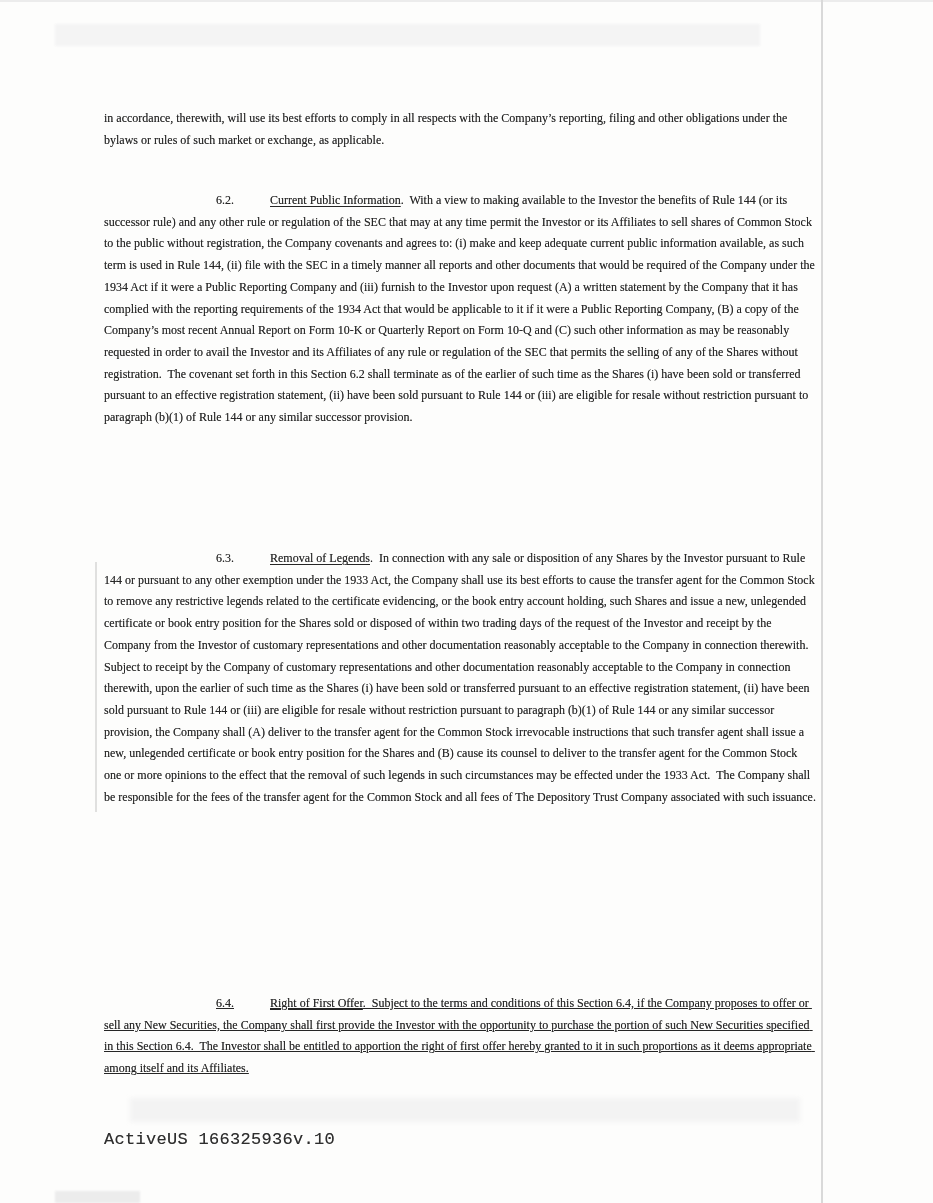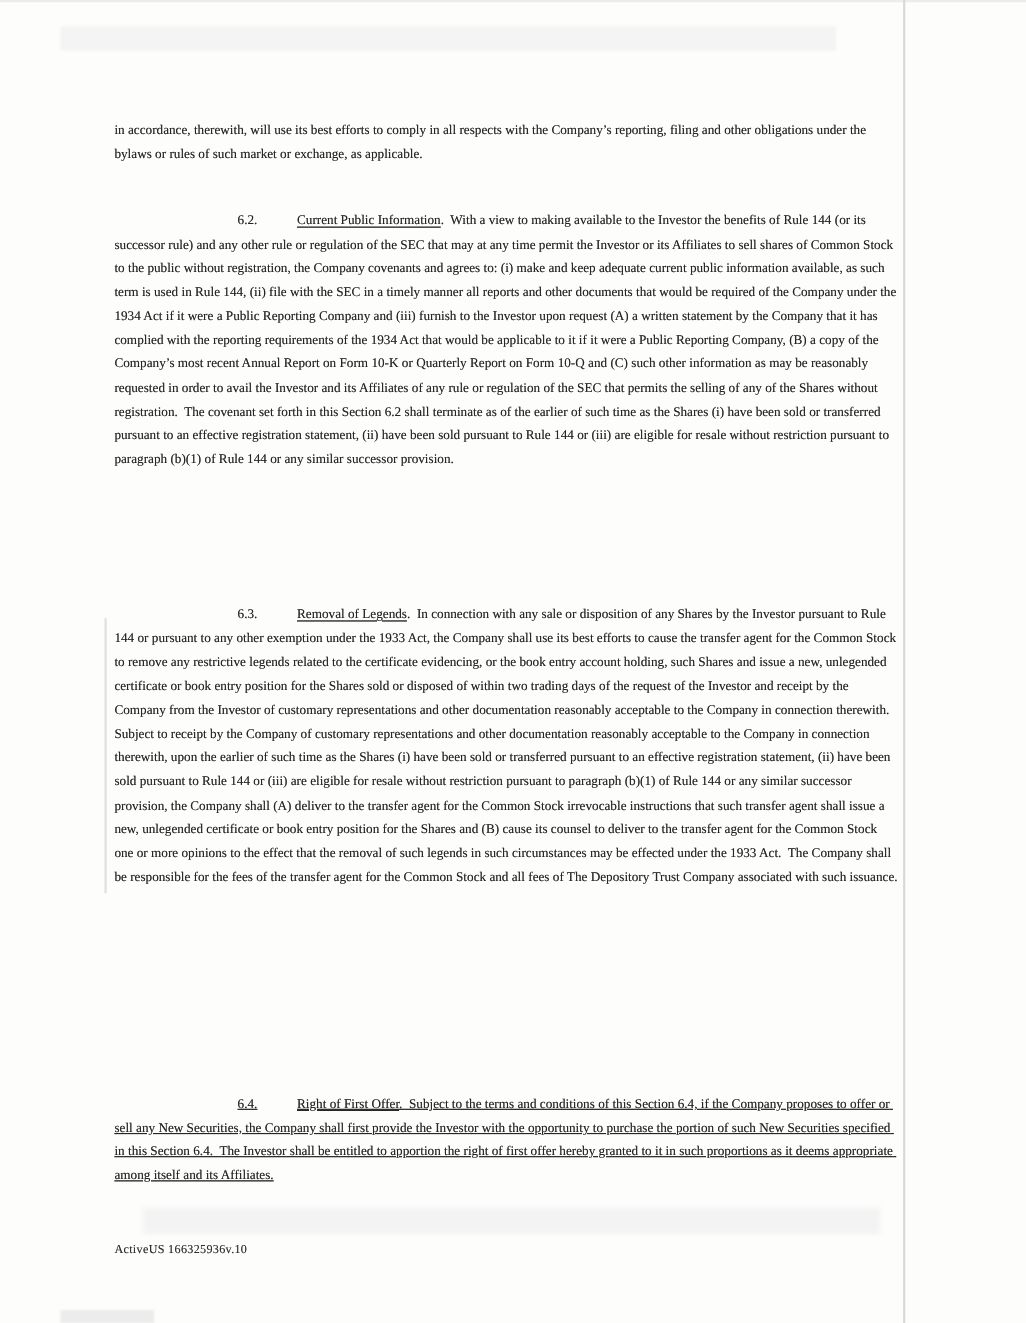--- a/index.html
+++ b/index.html
@@ -34,22 +34,23 @@
   }
   .p-intro{top:108px;}
   .p-s62{top:190px;}
   .p-s63{top:548px;}
   .p-s64{top:993px;text-decoration:underline;}
   .sect{text-indent:112px;}
   .secnum{margin-right:36px;}
   .secheading{text-decoration:underline;text-underline-offset:2px;}
   .footer-id{
     position:absolute;left:104px;top:1130px;
-    font-size:11px;letter-spacing:.3px;color:#2e2e2e;
+    font-size:17px;letter-spacing:.3px;color:#2e2e2e;
     text-shadow:0 0 .5px rgba(45,45,45,.5);
+    font-family:Liberation Mono, monospace;
   }
 </style>
 </head>
 <body>
 
 <div class="page">
 
   <div class="artifact art-top-edge"></div>
   <div class="artifact art-top-band"></div>
   <div class="artifact art-right-line"></div>

